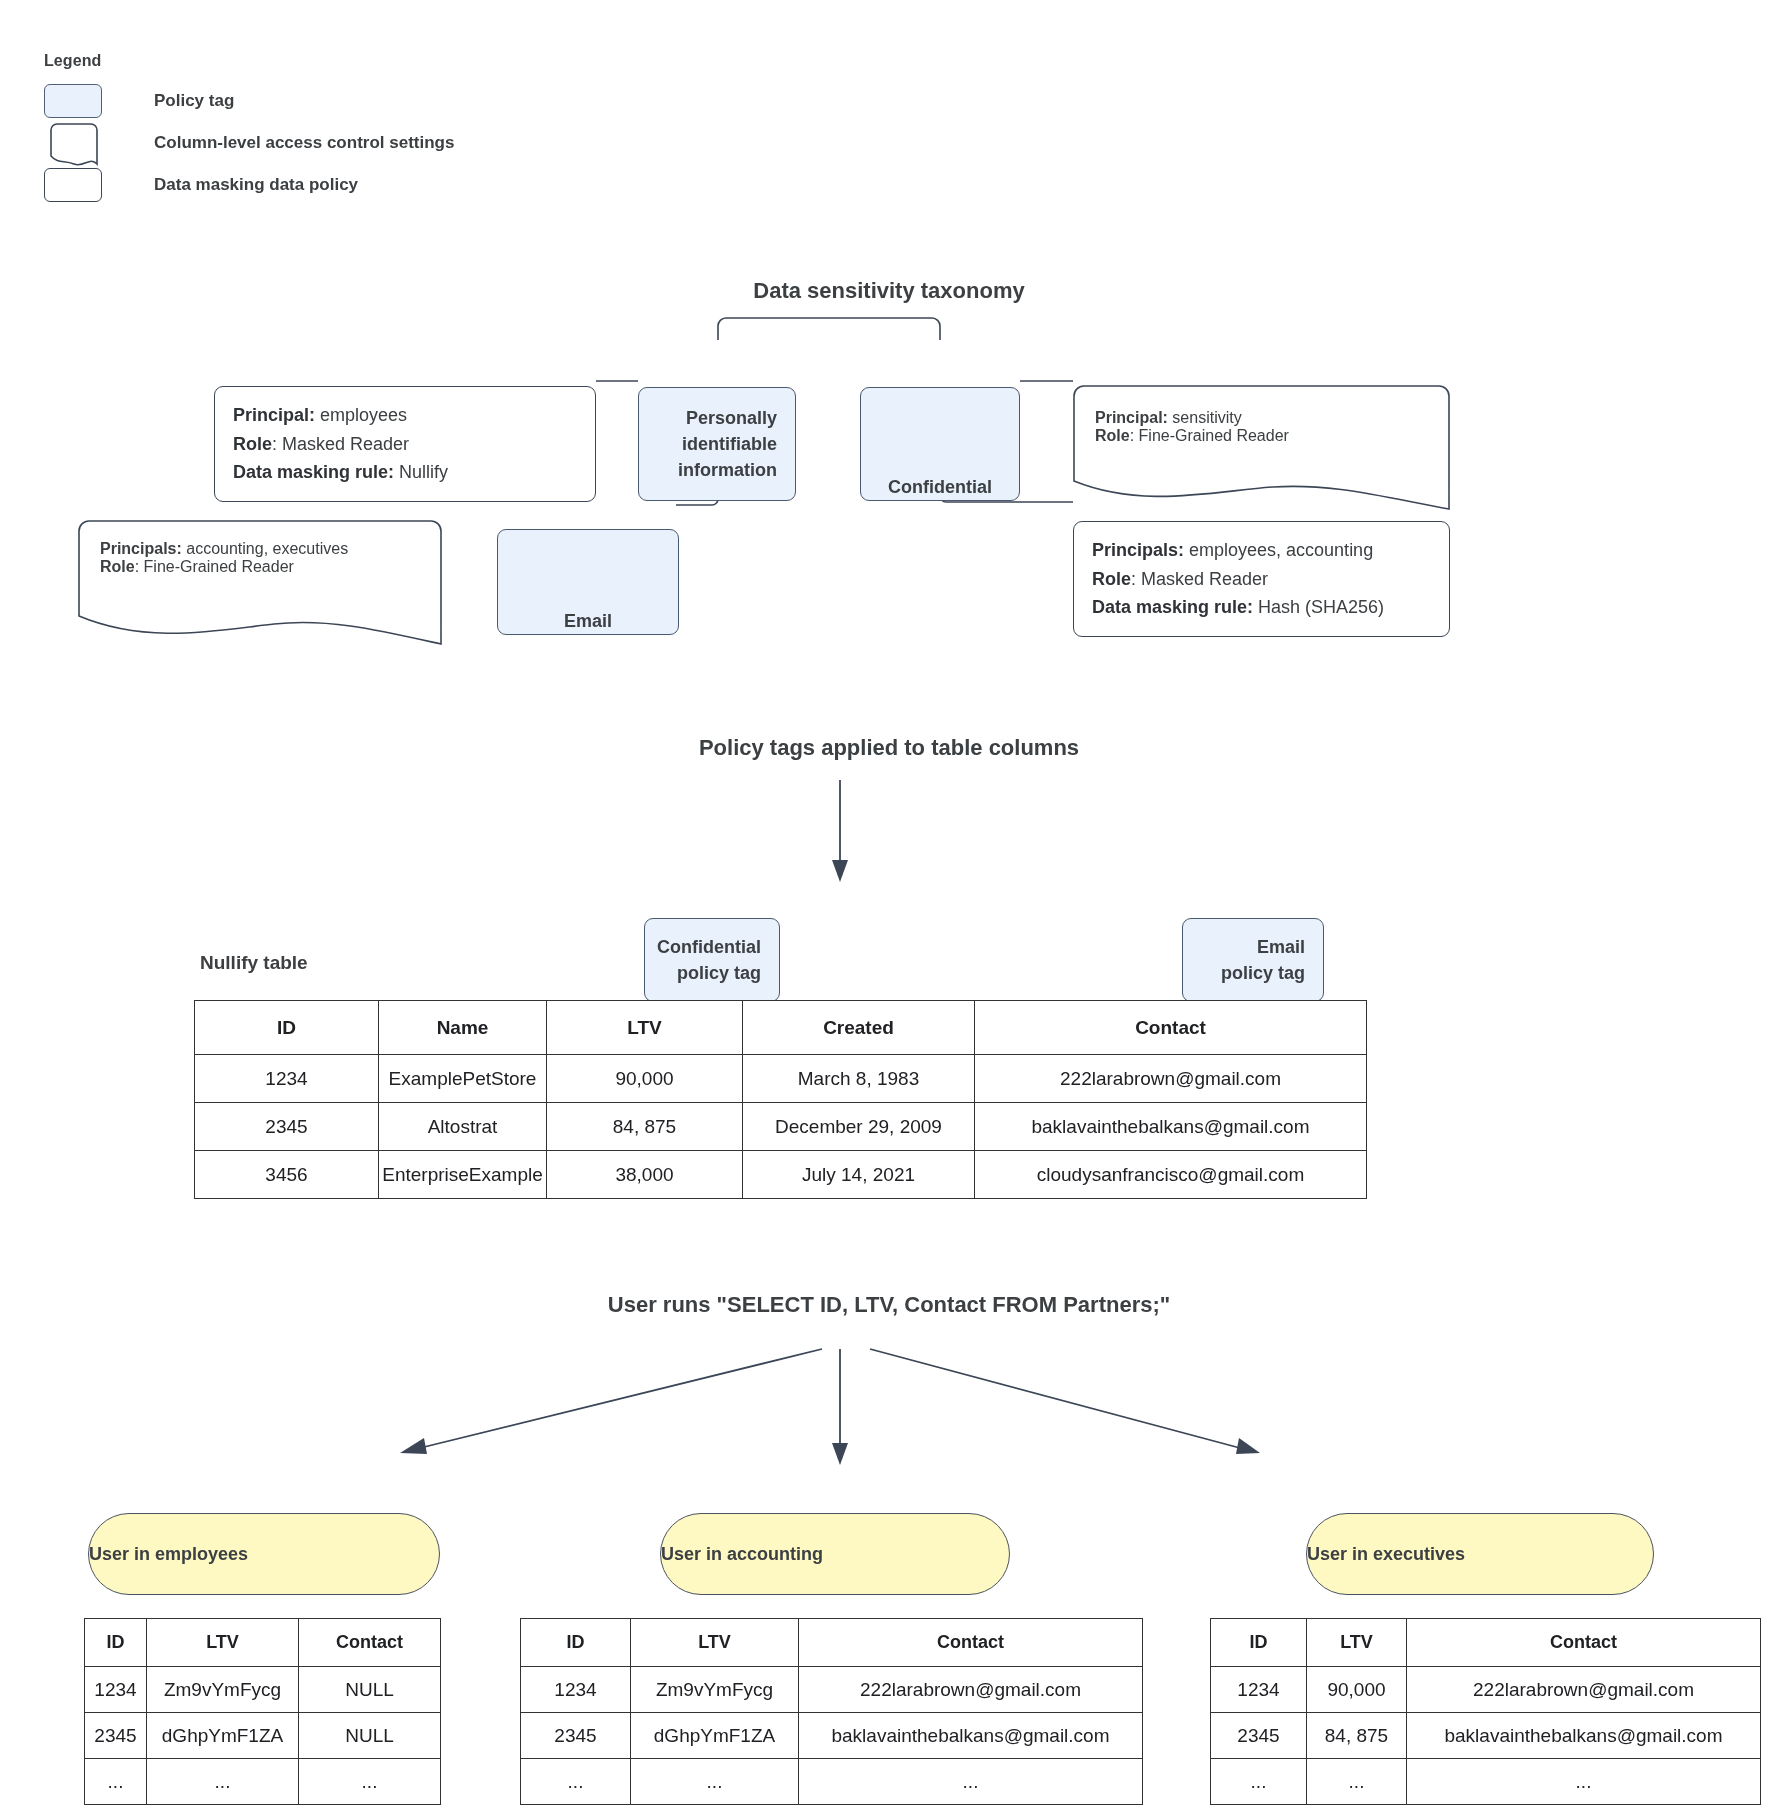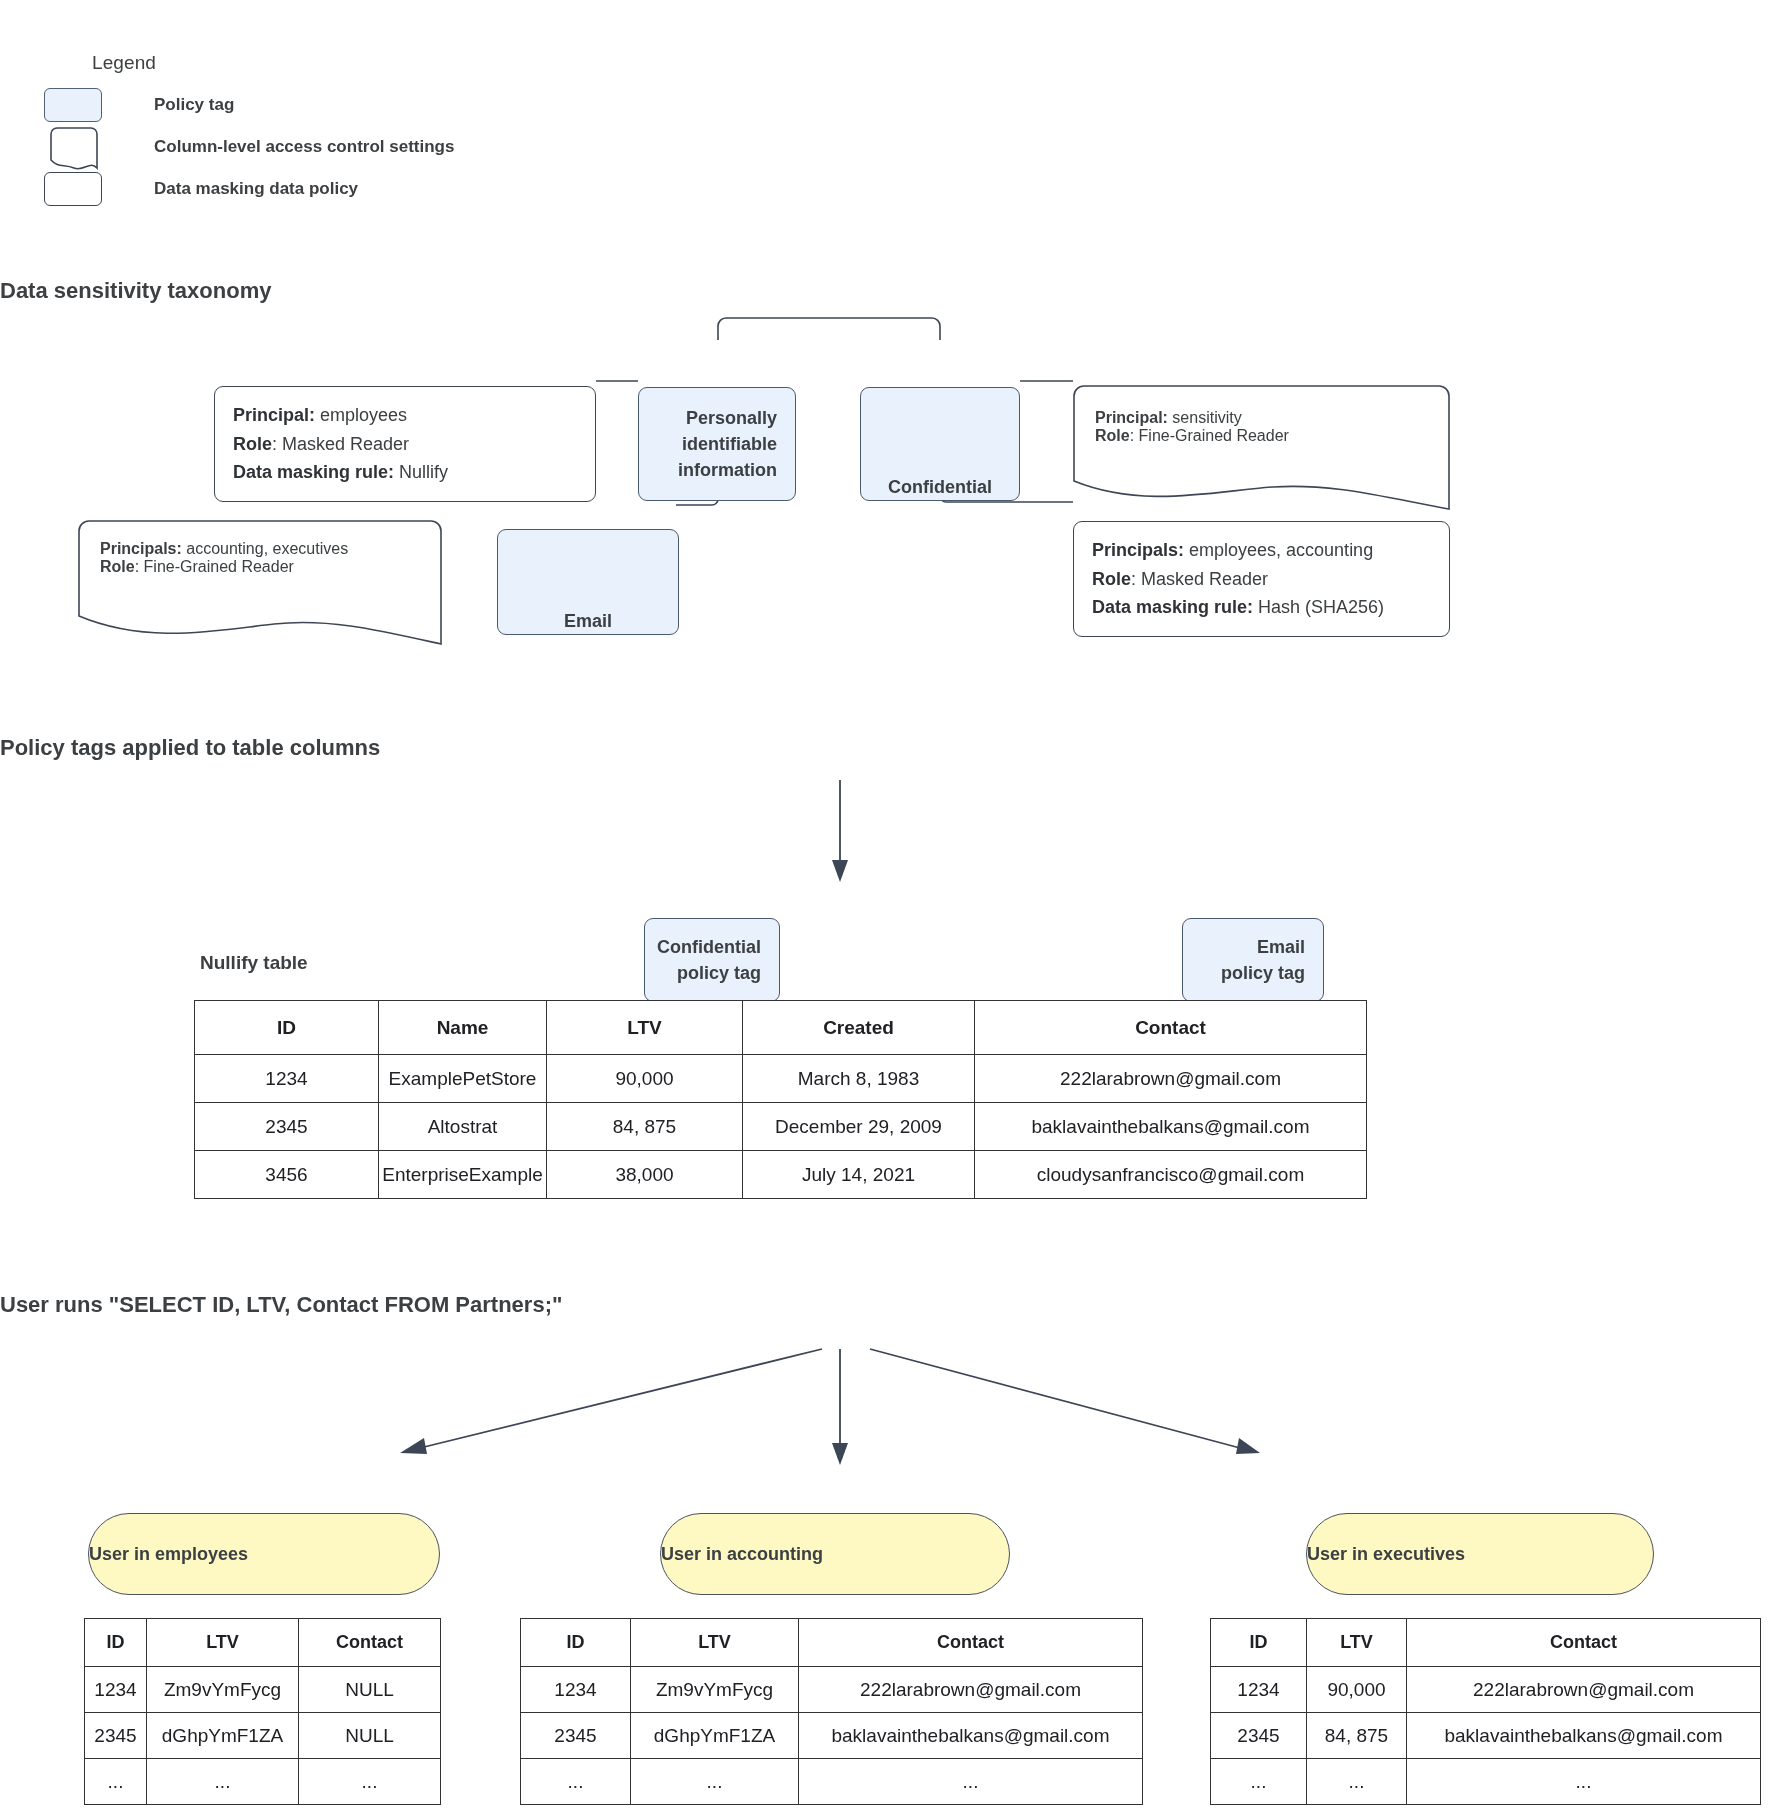--- a/index.html
+++ b/index.html
@@ -11,39 +11,39 @@
     background: #ffffff;
     font-family: "Liberation Sans", sans-serif;
     color: #3c4043;
     overflow: hidden;
   }
   .abs { position: absolute; }
 
   
   #legend { left: 44px; top: 52px; }
   #legend .legend-title {
-    font-size: 19px; font-weight: normal; color: #3c4043;
-    margin-bottom: 10px; letter-spacing: .1px; margin-left: 48px;
+    font-size: 16px; font-weight: bold; color: #3c4043;
+    margin-bottom: 10px; letter-spacing: .1px;
   }
   .legend-row { display:flex; align-items:center; height: 42px; }
   .legend-swatch {
     width: 58px; height: 34px; border:1.6px solid #3c4656;
     border-radius: 6px; background:#ffffff; flex:none;
   }
   .legend-swatch.tag { background:#e9f1fd; border-color:#516072; }
   .legend-swatch.wave { border:none; width:58px; height:40px; position:relative; }
   .legend-label {
     margin-left: 52px; font-size: 17px; font-weight: bold; color:#3c4043;
     white-space: nowrap;
   }
 
   
   .section-title {
     font-size: 22px; font-weight: bold; color:#3c4043;
-    text-align:left; white-space:nowrap;
+    text-align:center; white-space:nowrap;
   }
   #taxonomy-title { left:0; right:0; top:278px; }
   #policytags-title { left:0; right:0; top:735px; }
   #query-title { left:0; right:0; top:1292px; }
 
   
   .node {
     border:1.6px solid #3c4656; border-radius:9px; background:#ffffff;
     display:flex; align-items:flex-end; padding: 0 18px;
   }

